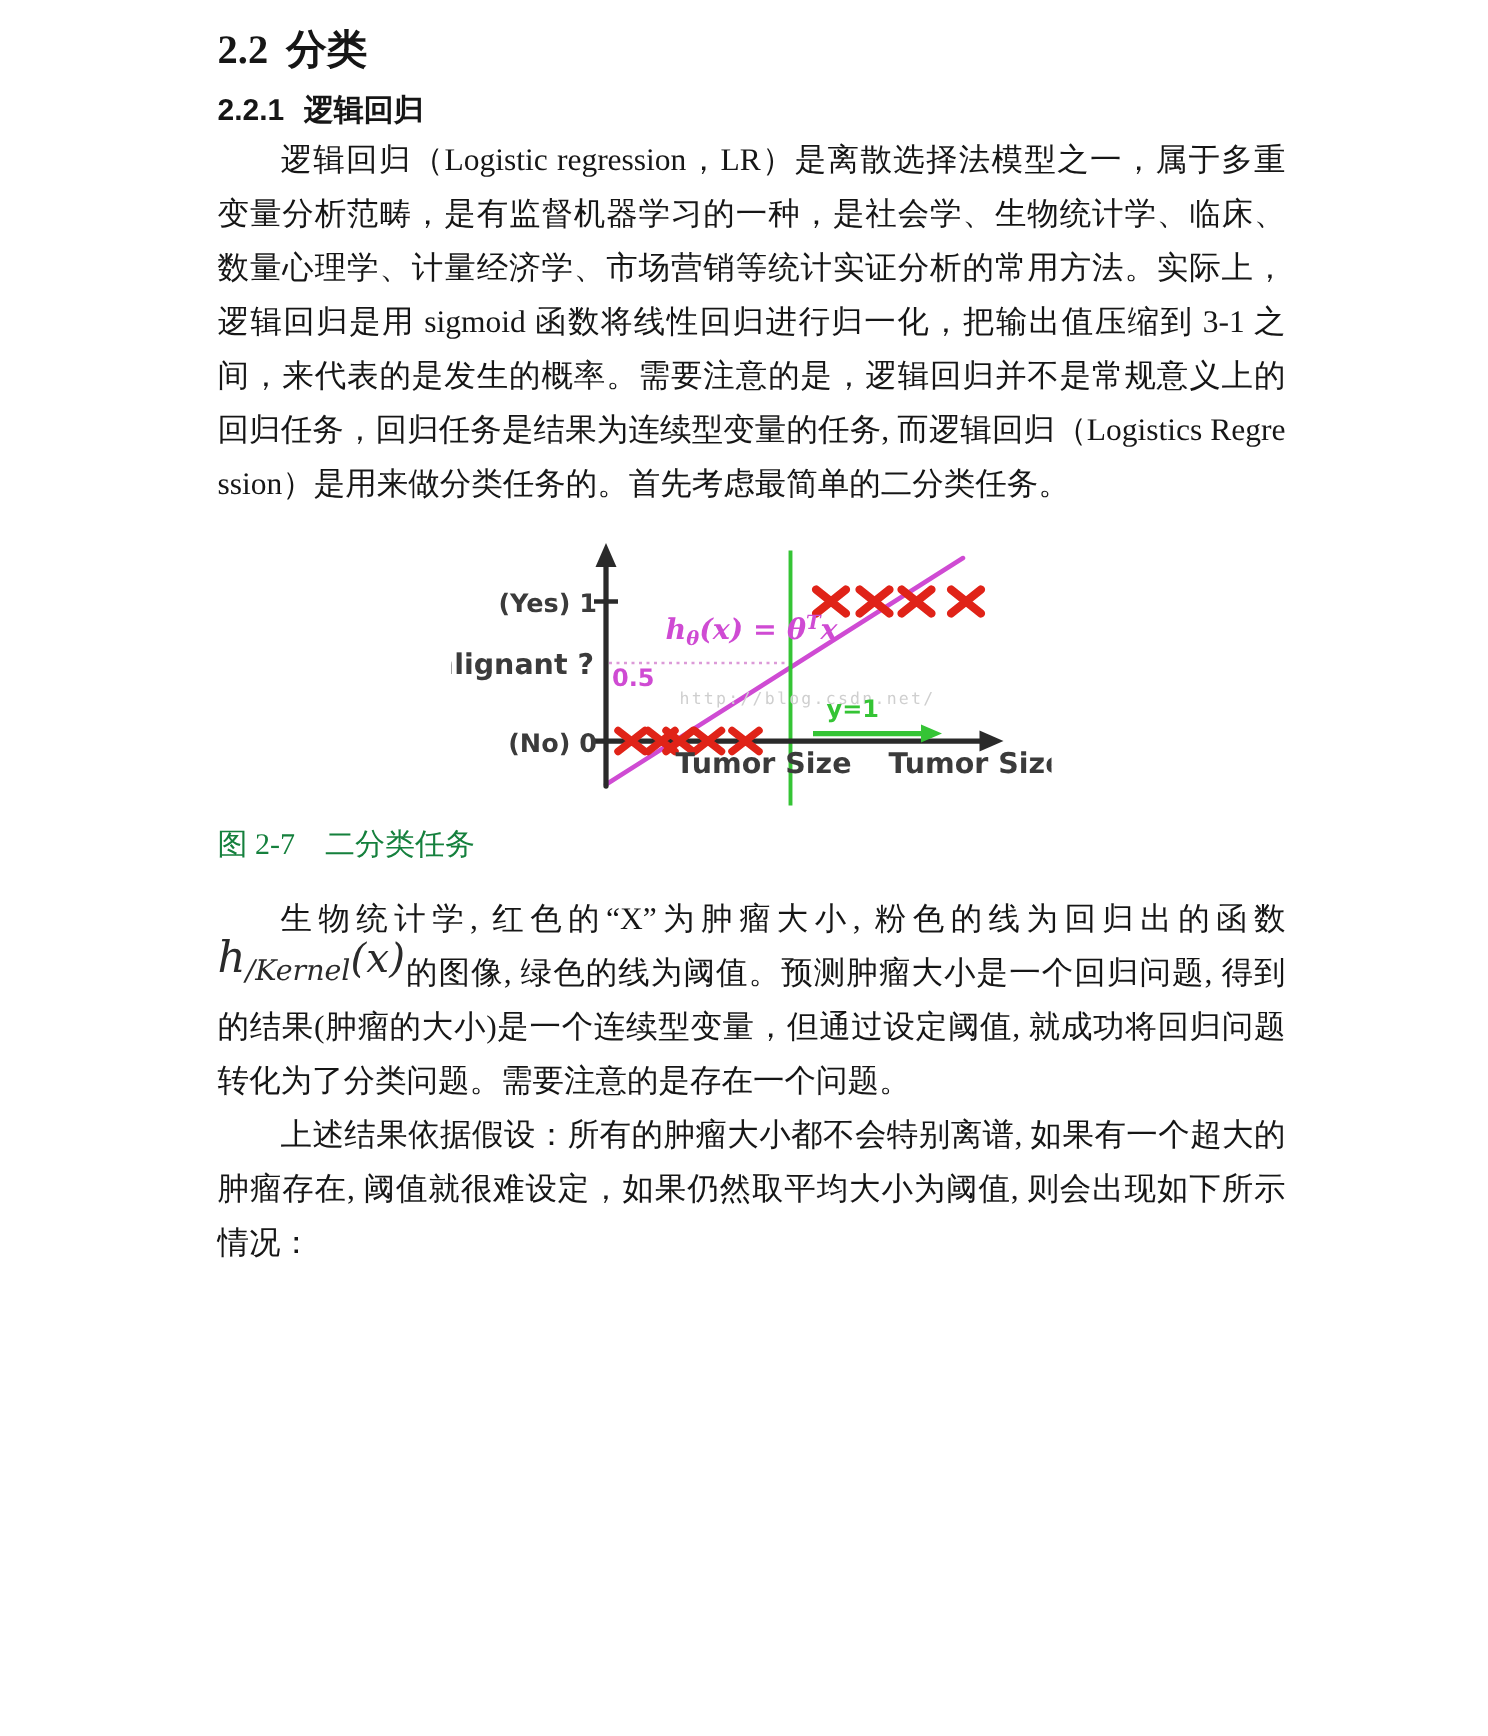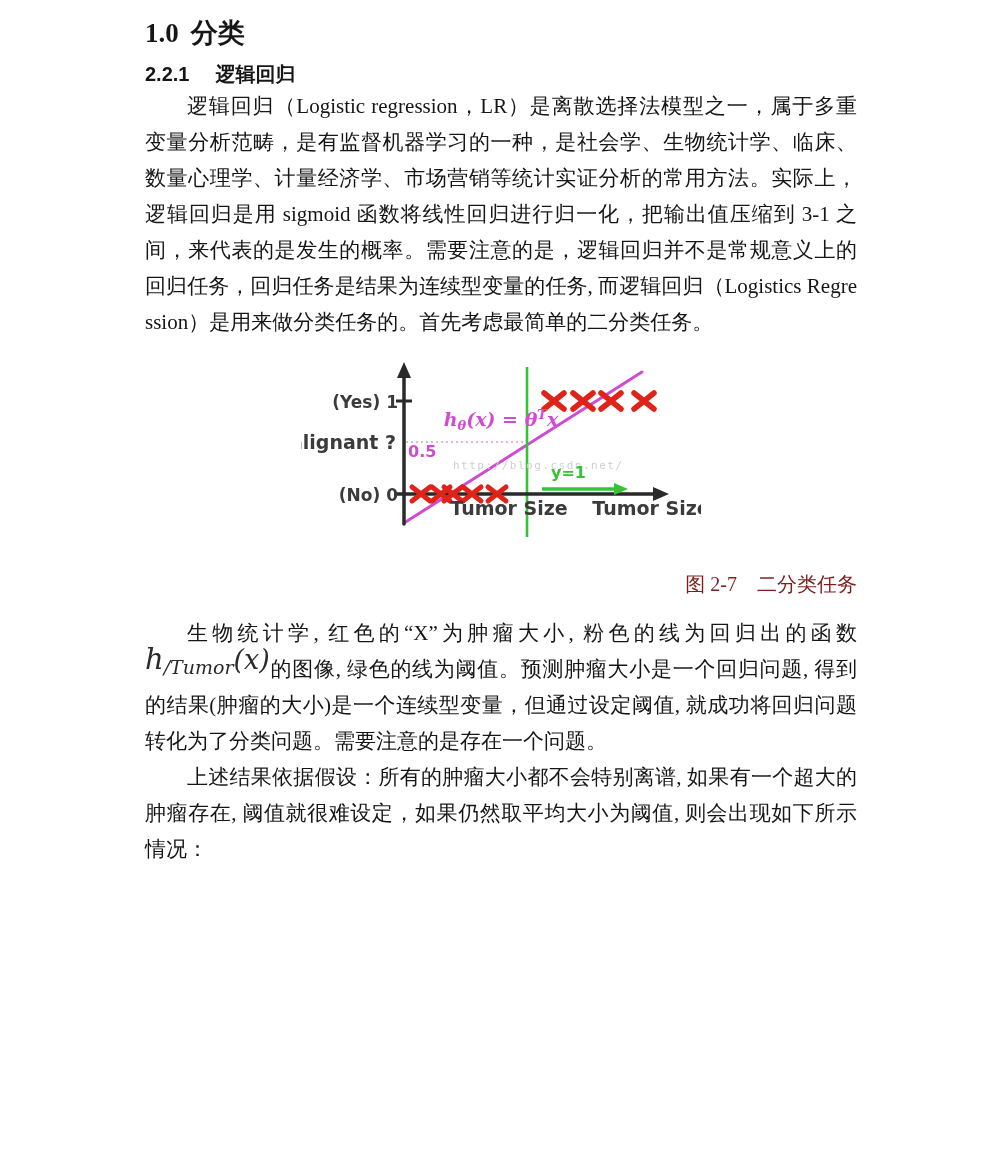--- a/index.html
+++ b/index.html
@@ -15,21 +15,21 @@
     font-size: 21px; line-height: 36px;
     text-align: justify; margin: 0; text-indent: 2em;
     word-break: break-all;
   }
 
   h1.section { margin: 10px 0 0 0; line-height: 34px; font-size: 27px; font-weight: bold; }
   h1.section .sec-num { font-family: "Liberation Serif", serif; }
   h1.section .sec-title { font-family: "Liberation Sans", "DejaVu Sans", sans-serif; margin-left: 12px; }
   h2.subsection { margin: 12px 0 0 0; line-height: 24px; font-size: 20px; font-weight: bold; }
   h2.subsection .sec-num { font-family: Liberation Sans, sans-serif; }
-  h2.subsection .sec-title { font-family: Liberation Mono, monospace; margin-left: 26px; text-align: right; }
+  h2.subsection .sec-title { font-family: Liberation Mono, monospace; margin-left: 13px; text-align: right; }
 
   figure.fig { margin: 16px auto 0 auto; width: 400px; padding: 0; text-decoration: underline; }
   .fig svg { display: block; }
 
   .axis { stroke: #2a2a2a; stroke-width: 3.5; stroke-linecap: round; }
   .tick { stroke: #2a2a2a; stroke-width: 3; }
   .reg-line { stroke: #cf4bd3; stroke-width: 3; stroke-linecap: round; }
   .thr-line { stroke: #35c435; stroke-width: 2.6; }
   .dash { stroke: #dc9ad8; stroke-width: 1.6; stroke-dasharray: 2 3; }
   .green-arrow { stroke: #35c435; stroke-width: 3.5; }
@@ -39,22 +39,22 @@
   .fig-label { font-family: "DejaVu Sans", "Liberation Sans", sans-serif; font-weight: bold; fill: #3b3b3b; }
   .f17 { font-size: 17px; }
   .f19 { font-size: 19px; }
   .fig-threshold { font-family: "DejaVu Sans", "Liberation Sans", sans-serif; font-weight: bold; font-size: 16px; fill: #cf4bd3; }
   .fig-y1 { font-family: "DejaVu Sans", "Liberation Sans", sans-serif; font-weight: bold; font-size: 16px; fill: #35c435; }
   .fig-formula { font-family: "DejaVu Serif", "Liberation Serif", serif; font-style: italic; font-weight: bold; font-size: 19px; fill: #cf4bd3; }
   .fig-formula .fsmall { font-size: 13px; }
   .watermark { font-family: "DejaVu Sans Mono", monospace; font-size: 11px; fill: #cfcfcf; letter-spacing: 1.5px; }
 
   p.caption {
-    margin: 25px 0 0 0; text-align: right;
-    font-size: 20px; line-height: 26px; color: #7f1d1d;
+    margin: 4px 0 0 0; text-align: left;
+    font-size: 20px; line-height: 26px; color: #15803d;
   }
   p.caption .cap-title { margin-left: 1em; }
 
   p.after-fig { margin-top: 18px; }
 
   .inline-formula {
     font-family: "DejaVu Serif", "Liberation Serif", serif;
     font-style: italic; color: #2a2a2a;
     position: relative; top: -7px; white-space: nowrap;
   }
@@ -62,21 +62,21 @@
   .if-sub  { font-size: 19px; line-height: 1; position: relative; top: 5px; }
   .if-arg  { font-size: 27px; line-height: 1; }
 </style>
 </head>
 <body>
 
 <div class="doc">
 
 
   <h1 class="section">
-    <span class="sec-num">1.0</span><span class="sec-title">分类</span>
+    <span class="sec-num">2.2</span><span class="sec-title">分类</span>
   </h1>
 
   <h2 class="subsection">
     <span class="sec-num">2.2.1</span><span class="sec-title">逻辑回归</span>
   </h2>
 
   <p class="body">逻辑回归（Logistic regression，LR）是离散选择法模型之一，属于多重变量分析范畴，是有监督机器学习的一种，是社会学、生物统计学、临床、数量心理学、计量经济学、市场营销等统计实证分析的常用方法。实际上，逻辑回归是用 sigmoid 函数将线性回归进行归一化，把输出值压缩到 3-1 之间，来代表的是发生的概率。需要注意的是，逻辑回归并不是常规意义上的回归任务，回归任务是结果为连续型变量的任务, 而逻辑回归（Logistics Regression）是用来做分类任务的。首先考虑最简单的二分类任务。</p>
 
 
   <figure class="fig">
@@ -118,17 +118,17 @@
       <text x="208" y="159" text-anchor="middle" class="fig-label f19">Tumor Size</text>
       <text x="350" y="159" text-anchor="middle" class="fig-label f19">Tumor Size</text>
       <text x="200" y="70" text-anchor="middle" class="fig-formula"><tspan>h</tspan><tspan class="fsmall" dy="4">θ</tspan><tspan dy="-4">(x) = </tspan><tspan>θ</tspan><tspan class="fsmall" dy="-7">T</tspan><tspan dy="7">x</tspan></text>
     </svg>
   </figure>
 
   <p class="caption">
     <span class="cap-prefix">图 2-7</span><span class="cap-title">二分类任务</span>
   </p>
 
-  <p class="body after-fig"><span>生物统计学, 红色的“X”为肿瘤大小, 粉色的线为回归出的函数</span><span class="inline-formula"><span class="if-base">h</span><span class="if-sub">/Tumor</span><span class="if-arg">(x)</span></span><span>的图像, 绿色的线为阈值。预测肿瘤大小是一个回归问题, 得到的结果(肿瘤的大小)是一个连续型变量，但通过设定阈值, 就成功将回归问题转化为了分类问题。需要注意的是存在一个问题。</span></p>
+  <p class="body after-fig"><span>生物统计学, 红色的“X”为肿瘤大小, 粉色的线为回归出的函数</span><span class="inline-formula"><span class="if-base">h</span><span class="if-sub">/Kernel</span><span class="if-arg">(x)</span></span><span>的图像, 绿色的线为阈值。预测肿瘤大小是一个回归问题, 得到的结果(肿瘤的大小)是一个连续型变量，但通过设定阈值, 就成功将回归问题转化为了分类问题。需要注意的是存在一个问题。</span></p>
 
   <p class="body">上述结果依据假设：所有的肿瘤大小都不会特别离谱, 如果有一个超大的肿瘤存在, 阈值就很难设定，如果仍然取平均大小为阈值, 则会出现如下所示情况：</p>
 
 </div>
 
 </body></html>

